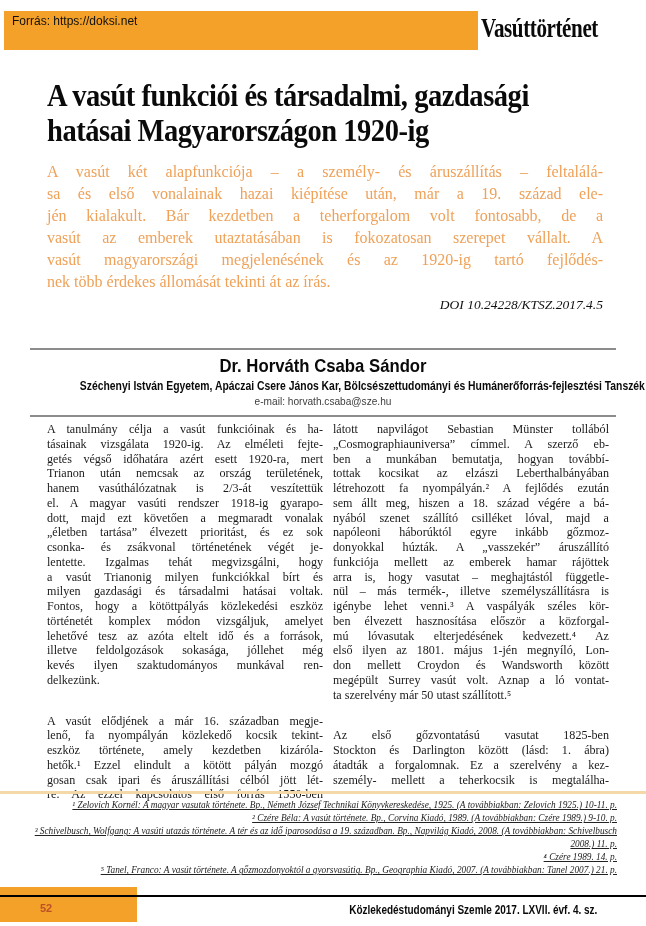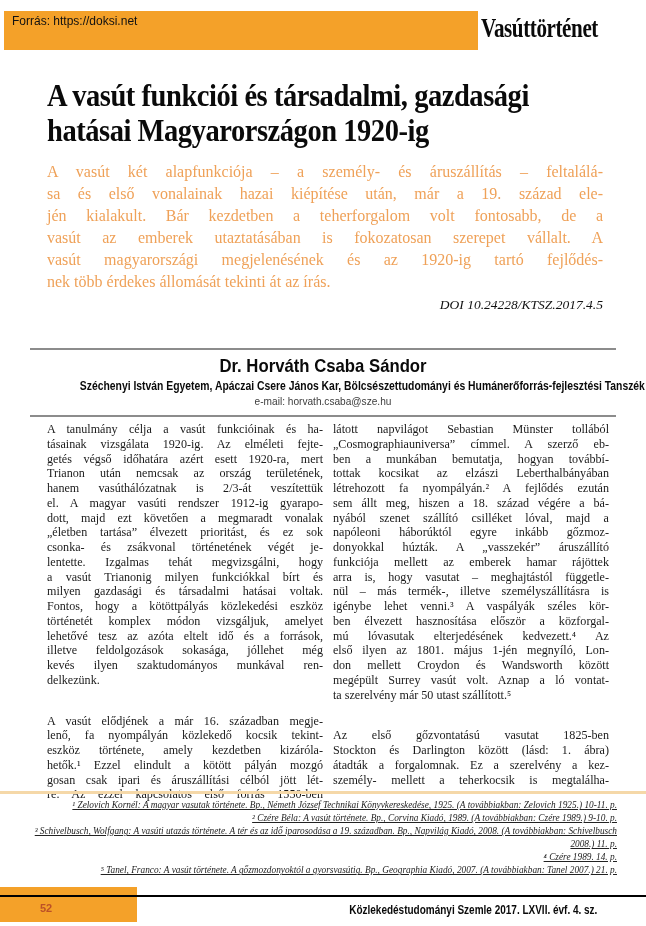--- a/index.html
+++ b/index.html
@@ -92,21 +92,21 @@
   </div>
 
   <div class="columns">
     <div class="col">
         <div class="para">
           <div class="tline">A tanulmány célja a vasút funkcióinak és ha-</div>
           <div class="tline">tásainak vizsgálata 1920-ig. Az elméleti fejte-</div>
           <div class="tline">getés végső időhatára azért esett 1920-ra, mert</div>
           <div class="tline">Trianon után nemcsak az ország területének,</div>
           <div class="tline">hanem vasúthálózatnak is 2/3-át veszítettük</div>
-          <div class="tline">el. A magyar vasúti rendszer 1912-ig gyarapo-</div>
+          <div class="tline">el. A magyar vasúti rendszer 1918-ig gyarapo-</div>
           <div class="tline">dott, majd ezt követően a megmaradt vonalak</div>
           <div class="tline">„életben tartása” élvezett prioritást, és ez sok</div>
           <div class="tline">csonka- és zsákvonal történetének végét je-</div>
           <div class="tline">lentette. Izgalmas tehát megvizsgálni, hogy</div>
           <div class="tline">a vasút Trianonig milyen funkciókkal bírt és</div>
           <div class="tline">milyen gazdasági és társadalmi hatásai voltak.</div>
           <div class="tline">Fontos, hogy a kötöttpályás közlekedési eszköz</div>
           <div class="tline">történetét komplex módon vizsgáljuk, amelyet</div>
           <div class="tline">lehetővé tesz az azóta eltelt idő és a források,</div>
           <div class="tline">illetve feldolgozások sokasága, jóllehet még</div>

